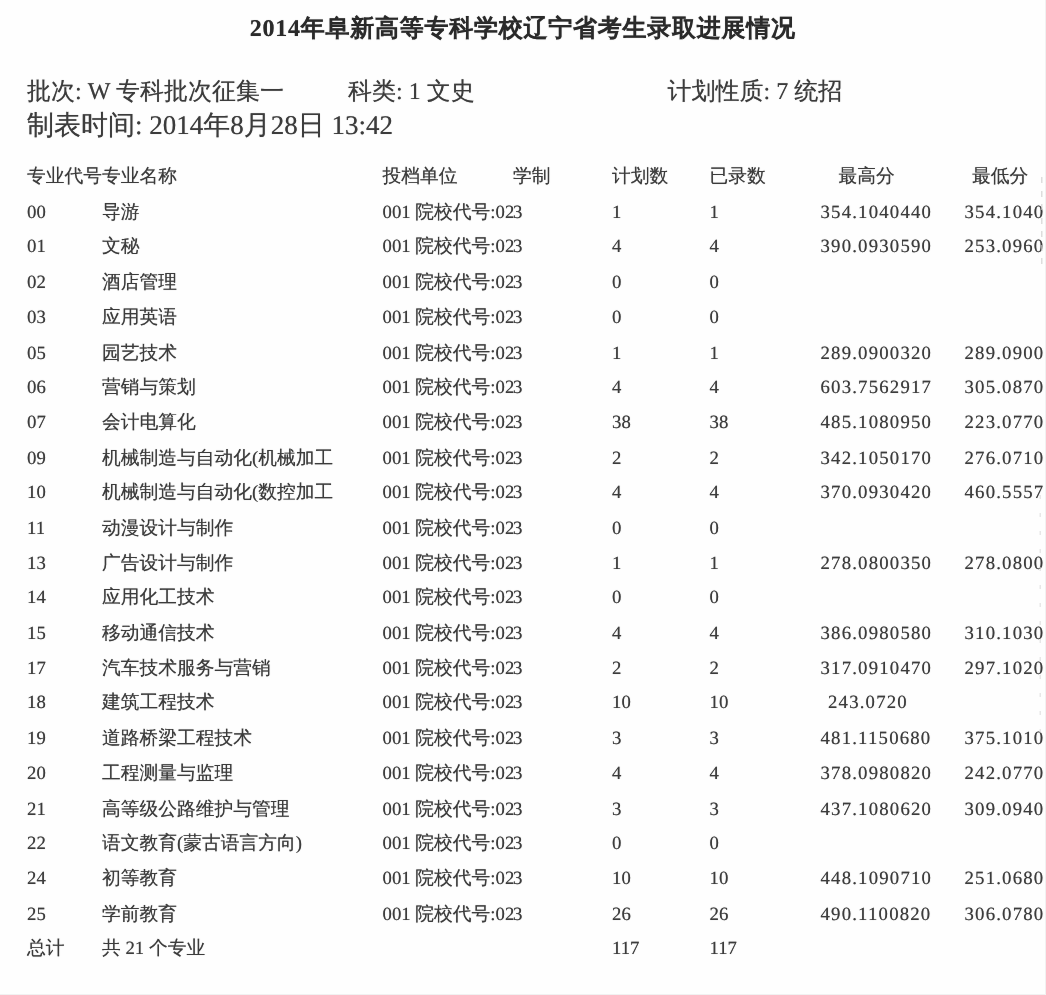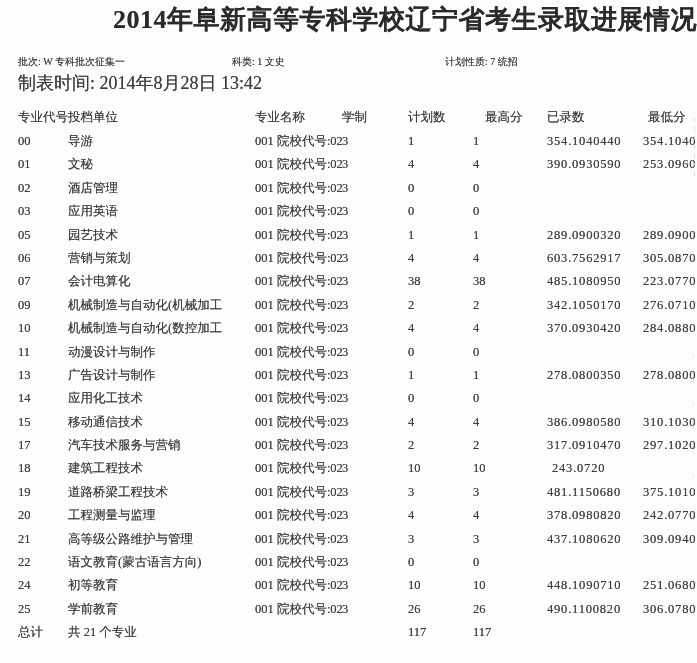--- a/index.html
+++ b/index.html
@@ -7,26 +7,26 @@
     position:relative;
     width:697px;height:663px;
     background:#fefefe;
     overflow:hidden;
     font-family:"Liberation Serif","DejaVu Serif",serif;
     color:#3c3c3c;
     text-shadow:0 0 0.45px rgba(90,90,90,0.85);
   }
   .title{
     position:absolute;top:5px;left:0;right:0;
-    text-align:right;
-    font-size:26px;font-weight:bold;color:#2a2a2a;
+    text-align:center;
+    font-size:16px;font-weight:bold;color:#2a2a2a;
     letter-spacing:0.5px;line-height:30px;
     margin:0;
   }
-  .meta-l1{position:absolute;top:53px;left:0;right:0;height:18px;line-height:18px;font-size:10px;}
+  .meta-l1{position:absolute;top:53px;left:0;right:0;height:18px;line-height:18px;font-size:16px;}
   .meta-l2{position:absolute;top:74px;left:0;right:0;height:18px;line-height:18px;font-size:18px;}
   .meta-item{position:absolute;white-space:nowrap;}
   .m-batch{left:18px;}
   .m-subject{left:232px;}
   .m-plan{left:445px;}
   .m-created{left:18px;}
   .tbl{position:absolute;top:104px;left:0;right:0;}
   .trow{
     display:grid;
     grid-template-columns:50px 187px 87px 66px 65px 74px 91px 1fr;
@@ -61,26 +61,26 @@
     <span class="meta-item m-plan"><span>计划性质:</span> <span>7 统招</span></span>
   </div>
 
   <div class="meta-l2">
     <span class="meta-item m-created"><span>制表时间:</span> <span>2014年8月28日 13:42</span></span>
   </div>
 
   <div class="tbl">
     <div class="trow thead">
       <span class="cell">专业代号</span>
+      <span class="cell">专业名称</span>
       <span class="cell">投档单位</span>
-      <span class="cell">专业名称</span>
       <span class="cell">学制</span>
       <span class="cell">计划数</span>
+      <span class="cell">已录数</span>
       <span class="cell h-high">最高分</span>
-      <span class="cell">已录数</span>
       <span class="cell h-low">最低分</span>
     </div>
     <div id="tbody">
     <div class="trow">
       <span class="cell c-code">00</span>
       <span class="cell c-name">导游</span>
       <span class="cell c-unit">001 院校代号:02</span>
       <span class="cell c-dur">3</span>
       <span class="cell c-plan">1</span>
       <span class="cell c-adm">1</span>
@@ -166,21 +166,21 @@
     </div>
 
     <div class="trow">
       <span class="cell c-code">10</span>
       <span class="cell c-name">机械制造与自动化(数控加工</span>
       <span class="cell c-unit">001 院校代号:02</span>
       <span class="cell c-dur">3</span>
       <span class="cell c-plan">4</span>
       <span class="cell c-adm">4</span>
       <span class="cell c-high">370.0930420</span>
-      <span class="cell c-low">284.0880</span>
+      <span class="cell c-low">460.5557</span>
     </div>
 
     <div class="trow">
       <span class="cell c-code">11</span>
       <span class="cell c-name">动漫设计与制作</span>
       <span class="cell c-unit">001 院校代号:02</span>
       <span class="cell c-dur">3</span>
       <span class="cell c-plan">0</span>
       <span class="cell c-adm">0</span>
       <span class="cell c-high"></span>

